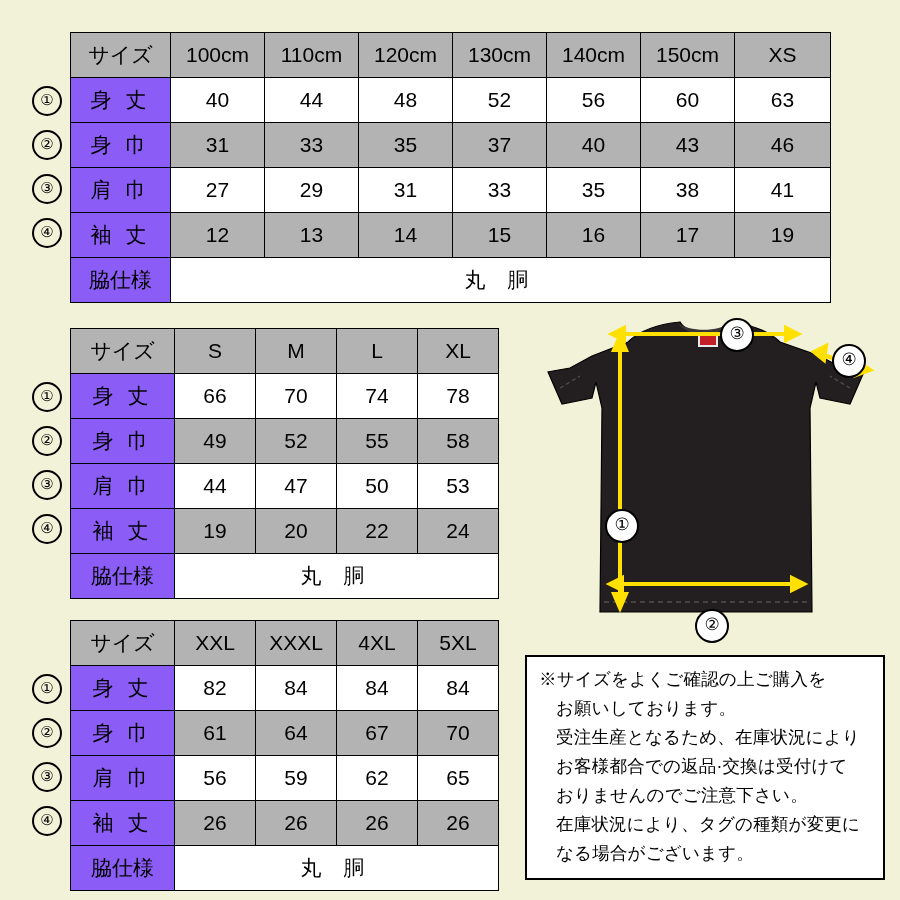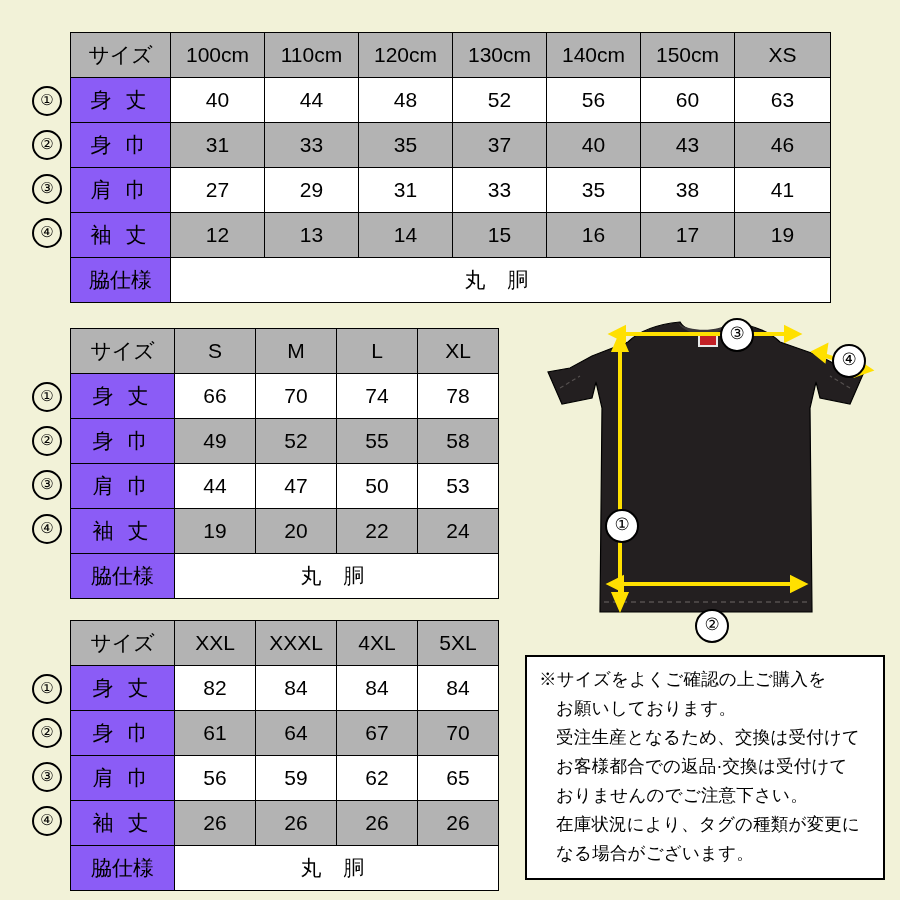--- a/index.html
+++ b/index.html
@@ -335,20 +335,20 @@
 
     <span class="marker" style="left:200px; top:6px;">③</span>
     <span class="marker" style="left:312px; top:32px;">④</span>
     <span class="marker" style="left:85px; top:197px;">①</span>
     <span class="marker" style="left:175px; top:297px;">②</span>
   </div>
 
   <div class="notebox">
     <p>※サイズをよくご確認の上ご購入を</p>
     <p class="ind">お願いしております。</p>
-    <p class="ind">受注生産となるため、交換は受付けて</p>
+    <p class="ind">受注生産となるため、在庫状況により</p>
     <p class="ind">お客様都合での返品·交換は受付けて</p>
     <p class="ind">おりませんのでご注意下さい。</p>
     <p class="ind">在庫状況により、タグの種類が変更に</p>
     <p class="ind">なる場合がございます。</p>
   </div>
 
 </div>
 
 </body></html>

